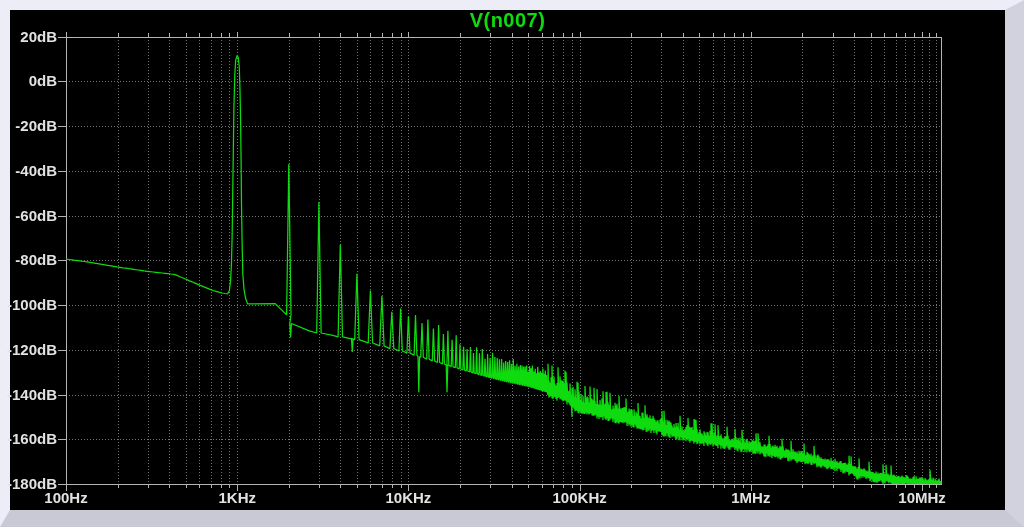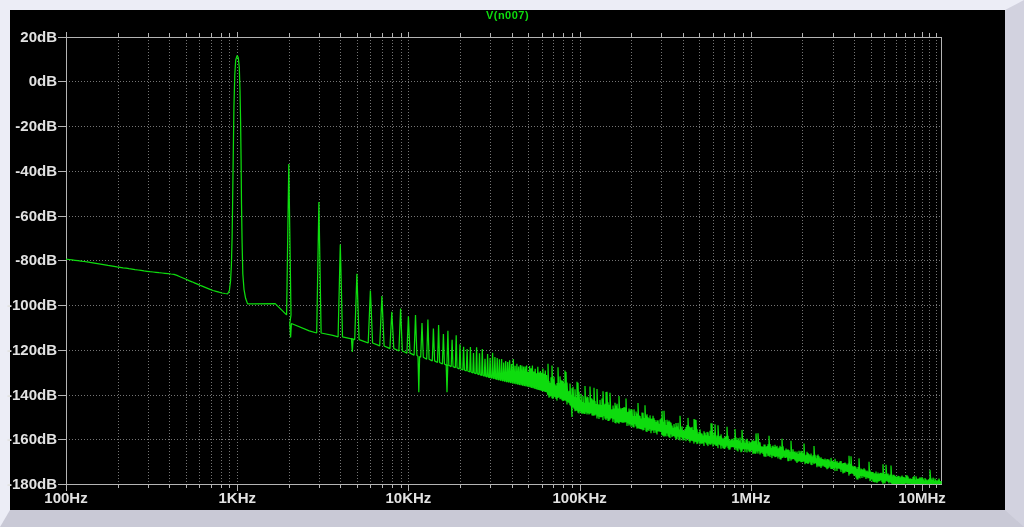--- a/index.html
+++ b/index.html
@@ -3,21 +3,21 @@
 <meta charset="utf-8">
 <style>
   html,body{margin:0;padding:0;background:#9a9aa8;}
   #stage{position:relative;width:1024px;height:527px;overflow:hidden;
          font-family:"Liberation Sans","DejaVu Sans",sans-serif;}
   .window{position:absolute;inset:0;box-sizing:border-box;
           border-style:solid;border-width:10px 19px 17px 10px;
           border-color:#ecedf6 #d2d2df #c9c9d6 #ecedf6;
           background:#000;}
   .title{position:absolute;left:10px;top:9px;width:995px;height:18px;
-         text-align:center;font-size:11px;font-weight:bold;color:#00dc00;
+         text-align:center;font-size:20px;font-weight:bold;color:#00dc00;
          letter-spacing:0.5px;}
   svg{position:absolute;left:0;top:0;}
   text{font-family:"Liberation Sans","DejaVu Sans",sans-serif;font-weight:bold;}
 </style>
 </head>
 <body>
 
 <div id="stage">
   <div class="window"></div>
   <div class="title" style="color: rgb(14, 220, 14);">V(n007)</div>

